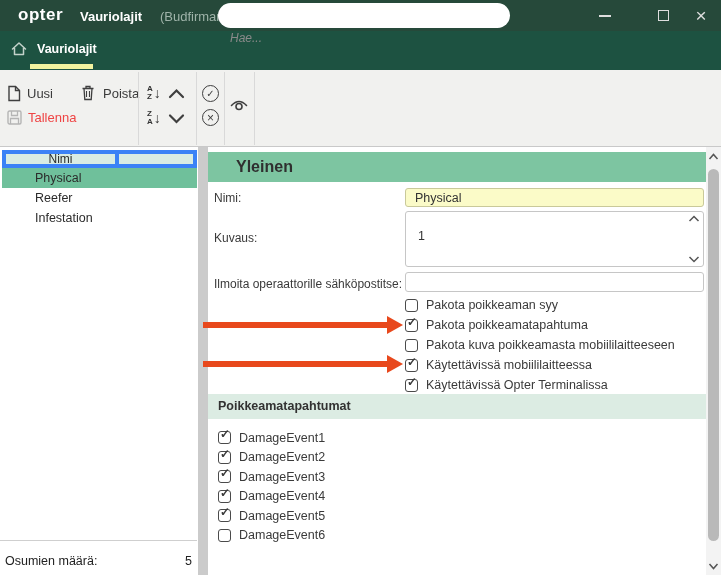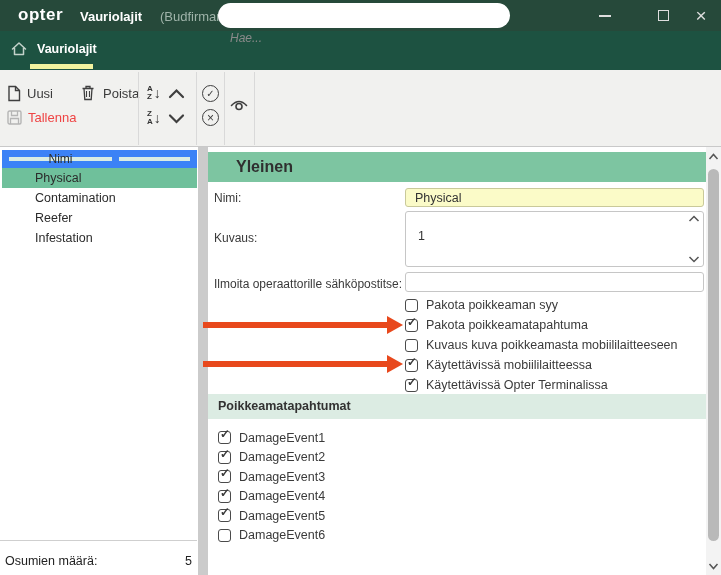--- a/index.html
+++ b/index.html
@@ -32,21 +32,21 @@
   .tbtn.disabled { color:#ef4444; cursor:default; }
   .tsep { position:absolute; top:72px; width:1px; height:73px; background:#d9d9d9; }
   .sorticon { display:flex; align-items:center; gap:1px; }
   .sorticon .letters { display:flex; flex-direction:column; font-size:8px; line-height:8px; color:#333; font-weight:bold; }
   .sorticon .darr { font-size:14px; color:#333; line-height:14px; }
   .circ { width:17px; height:17px; border:1.4px solid #3f3f3f; border-radius:50%; display:flex; align-items:center; justify-content:center; color:#3f3f3f; }
   .circ.chk { font-size:10px; } .circ.ex { font-size:12px; }
 
   
   .list-header { position:absolute; left:2px; top:150px; width:195px; height:18px; display:flex; }
-  .list-header .hc { background:#d9ece3; border:7px solid #3b82f6; height:18px; font-size:12px; color:#2b2b2b; display:flex; align-items:center; justify-content:center; }
+  .list-header .hc { background:#d9ece3; border:4px solid #3b82f6; height:18px; font-size:12px; color:#2b2b2b; display:flex; align-items:center; justify-content:center; }
   .hc1 { width:117px; } .hc2 { width:78px; border-left:none !important; }
   .list-rows { position:absolute; left:2px; top:168px; width:195px; }
   .lrow { height:20px; line-height:20px; padding-left:33px; font-size:12.5px; color:#2b2b2b; cursor:pointer; }
   .lrow.selected { background:#6fc09b; }
   .status { position:absolute; left:0; top:540px; width:197px; height:35px; border-top:1px solid #cfcfcf; background:#fff;text-decoration:underline; }
   .status .slabel { position:absolute; left:5px; top:13px; font-size:12.5px; color:#222; }
   .status .svalue { position:absolute; right:5px; top:13px; font-size:12.5px; color:#222; }
 
   
   .splitter { position:absolute; left:198px; top:147px; width:10px; height:428px; background:#cbcbcb; }
@@ -181,21 +181,20 @@
     </svg>
   </div>
   <div class="tsep" style="left:254px;"></div>
 
   <div class="list-header">
     <div class="hc hc1">Nimi</div>
     <div class="hc hc2"></div>
   </div>
   <div class="list-rows">
     <div class="lrow selected">Physical</div>
-    <div class="lrow">Contamination</div>
     <div class="lrow">Reefer</div>
     <div class="lrow">Infestation</div>
   </div>
   <div class="status">
     <span class="slabel">Osumien määrä:</span>
     <span class="svalue">5</span>
   </div>
 
   <div class="splitter"></div>
 
@@ -229,21 +228,21 @@
       <div class="cb-row">
         <span class="cbox">
             <span class="mark">✓</span>
           </span>
         <span class="cb-label">Pakota poikkeamatapahtuma</span>
       </div>
       <div class="cb-row">
         <span class="cbox">
             <span class="mark"></span>
           </span>
-        <span class="cb-label">Kuvaus kuva poikkeamasta mobiililaitteeseen</span>
+        <span class="cb-label">Pakota kuva poikkeamasta mobiililaitteeseen</span>
       </div>
       <div class="cb-row">
         <span class="cbox">
             <span class="mark">✓</span>
           </span>
         <span class="cb-label">Käytettävissä mobiililaitteessa</span>
       </div>
       <div class="cb-row">
         <span class="cbox">
             <span class="mark">✓</span>

